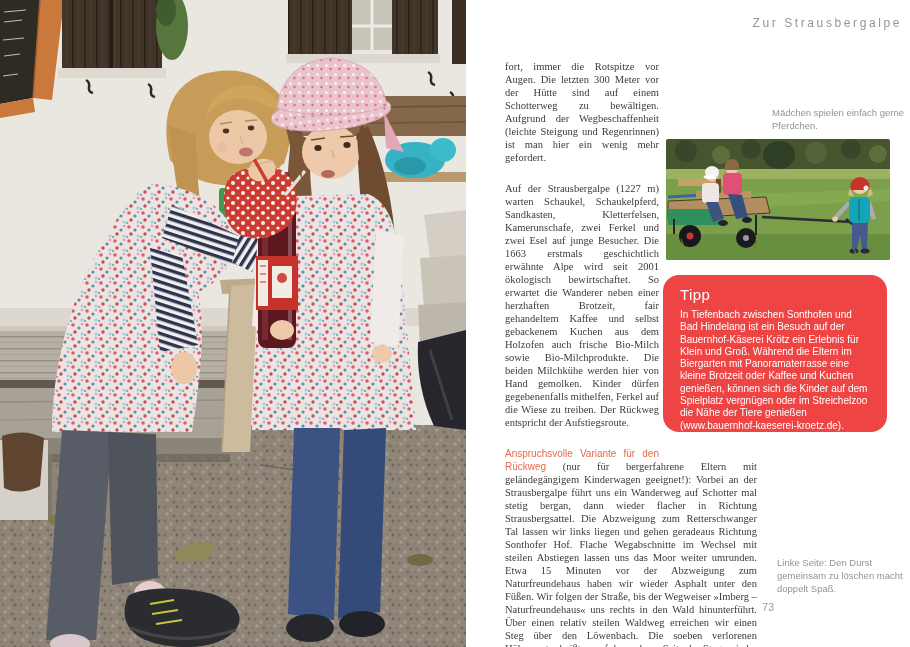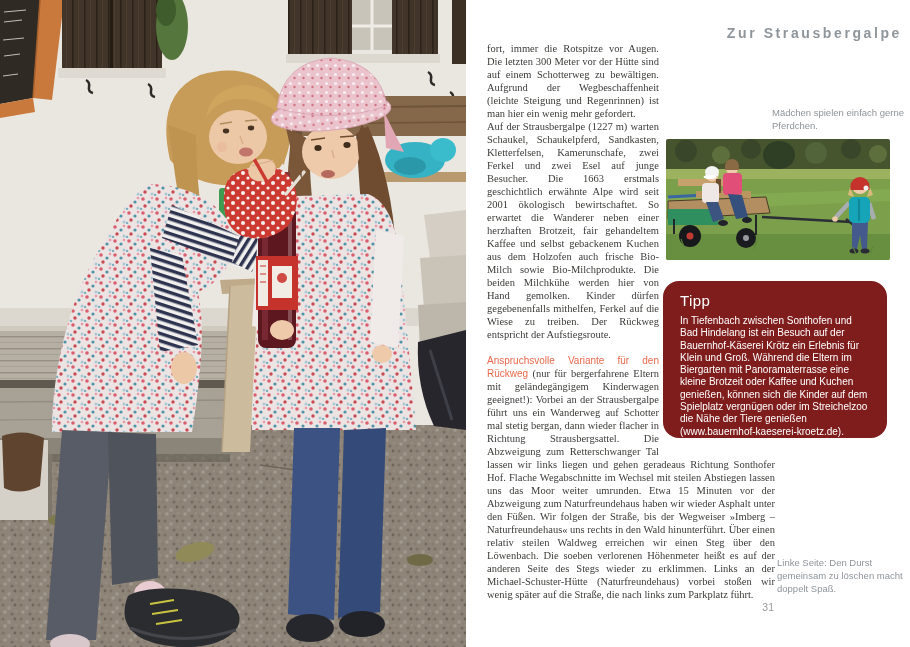--- a/index.html
+++ b/index.html
@@ -3,37 +3,37 @@
 <meta charset="utf-8">
 <style>
   html,body { margin:0; padding:0; background:#ffffff; }
   .page {
     position:relative; width:910px; height:647px; background:#ffffff;
     overflow:hidden; font-family:"Liberation Sans", sans-serif;
   }
   .photo-left { position:absolute; left:0; top:0; width:466px; height:647px; }
   .photo-left svg { display:block; }
   .running-head {
-    position:absolute; top:25px; right:8px; font-size:14px;
-    letter-spacing:2.6px; color:#8f969b; font-weight:700;
+    position:absolute; top:16px; right:8px; font-size:12px;
+    letter-spacing:2.6px; color:#8f969b; font-weight:400;
   }
   .article {
     position:absolute; left:487px; top:42px; width:288px;
     font-family:"Liberation Serif", serif; font-size:10.5px; line-height:13px;
     color:#3c3b38; text-align:justify; hyphens:auto; -webkit-hyphens:auto;
   }
-  .article p { margin:0; }
+  .article p { margin:18px; }
   .article p.p3 { margin-top:13px; }
   .wrap-spacer { float:right; width:116px; height:318px; margin-top:90px; }
   .lead { font-family:Liberation Sans, sans-serif; color:#e8694b; font-size:10px; }
   .photo-cart { position:absolute; left:666px; top:139px; width:224px; height:121px; }
   .photo-cart svg { display:block; border-radius:2px; }
   .tip-box {
-    position:absolute; left:663px; top:281px; width:224px; height:157px;
-    background:#7f1d1d; border-radius:16px; box-sizing:border-box;
+    position:absolute; left:663px; top:275px; width:224px; height:157px;
+    background:#ef4444; border-radius:16px; box-sizing:border-box;
     padding:11px 17px 10px; color:#ffffff; overflow:hidden;
   }
   .tip-title { font-size:15px; font-weight:400; letter-spacing:.4px; margin:0 0 6px; }
   .tip-body { font-size:10px; line-height:12.3px; margin:0; }
   .caption { position:absolute; color:#8f9499; font-size:9.5px; line-height:13px; }
   .caption.cart-cap { left:772px; top:106px; width:134px; }
   .caption.left-cap { left:777px; top:556px; width:128px; }
   .page-number {
     position:absolute; left:487px; top:601px; width:287px; text-align:right;
     font-size:10.5px; color:#97999b;
@@ -368,15 +368,15 @@
   </div>
 
   <div class="tip-box">
     <p class="tip-title">Tipp</p>
     <p class="tip-body">In Tiefenbach zwischen Sonthofen und Bad Hindelang ist ein Besuch auf der Bauernhof-Käserei Krötz ein Erlebnis für Klein und Groß. Während die Eltern im Biergarten mit Panoramaterrasse eine kleine Brotzeit oder Kaffee und Kuchen genießen, können sich die Kinder auf dem Spielplatz vergnügen oder im Streichelzoo die Nähe der Tiere genießen (www.bauernhof-kaeserei-kroetz.de).</p>
   </div>
 
   <div class="caption cart-cap">Mädchen spielen einfach gerne Pferdchen.</div>
   <div class="caption left-cap">Linke Seite: Den Durst gemeinsam zu löschen macht doppelt Spaß.</div>
 
-  <div class="page-number">31</div>
+  <div class="page-number">73</div>
 
 </div>
 
 </body></html>

